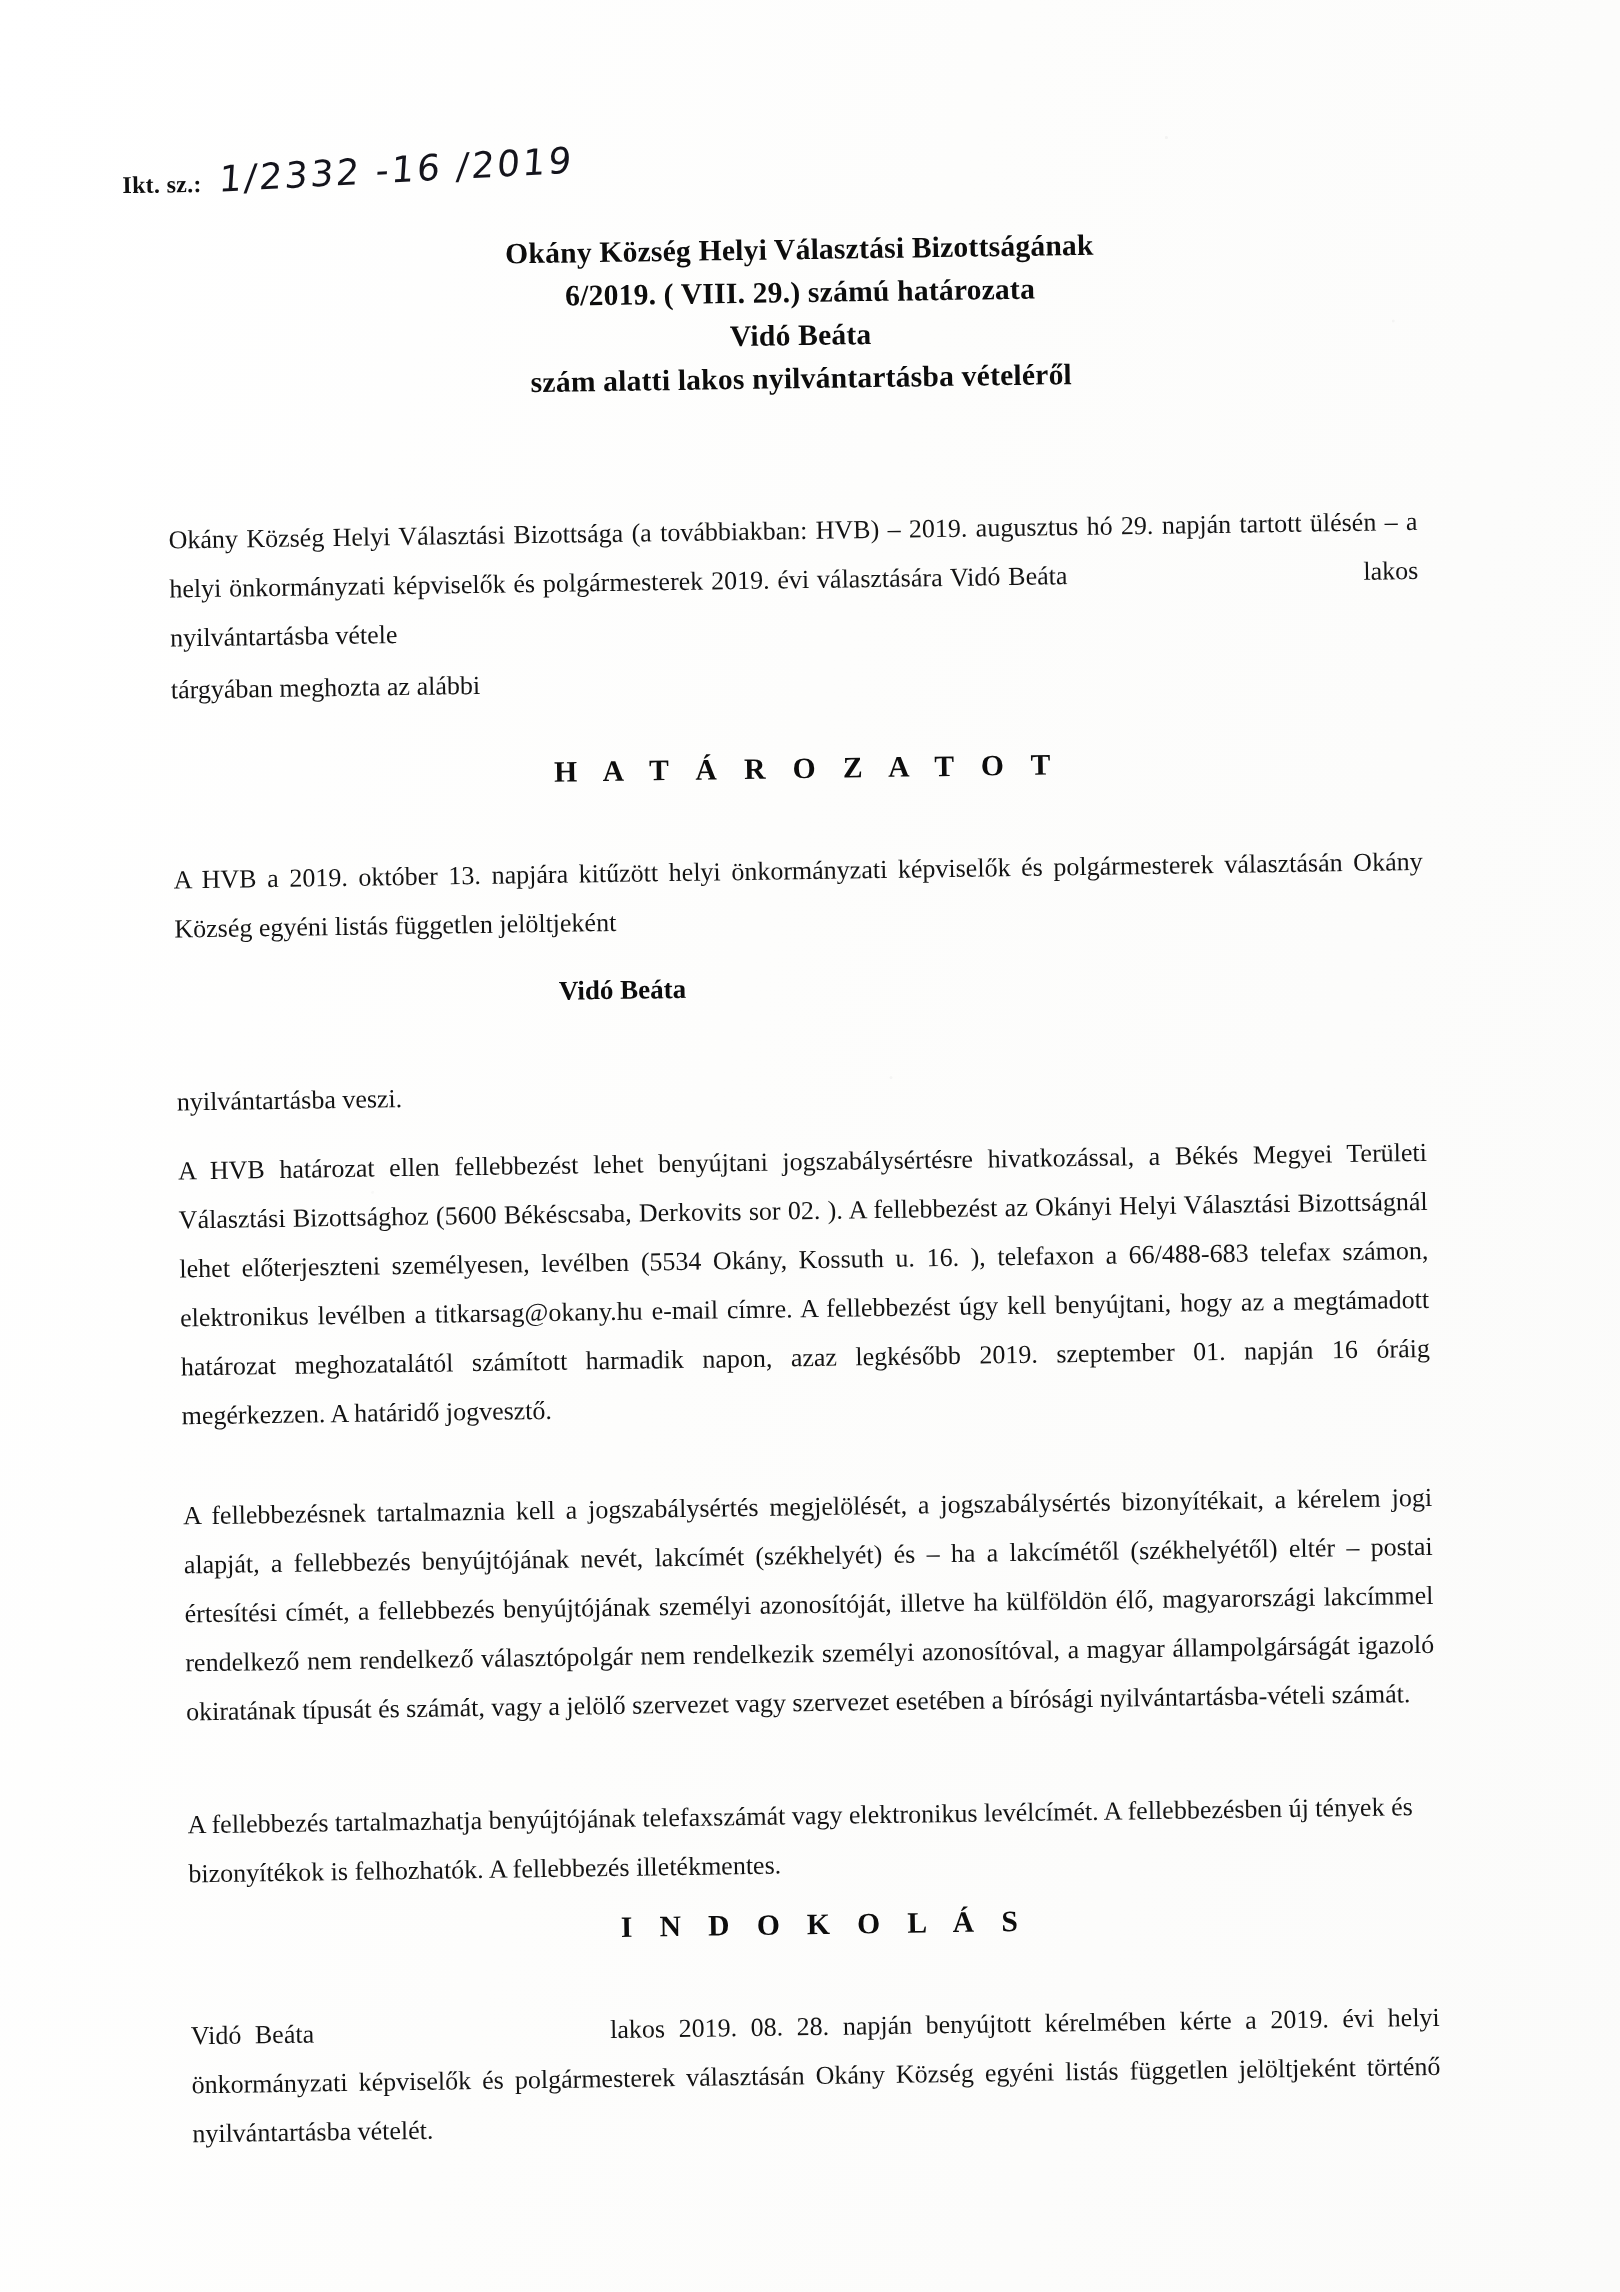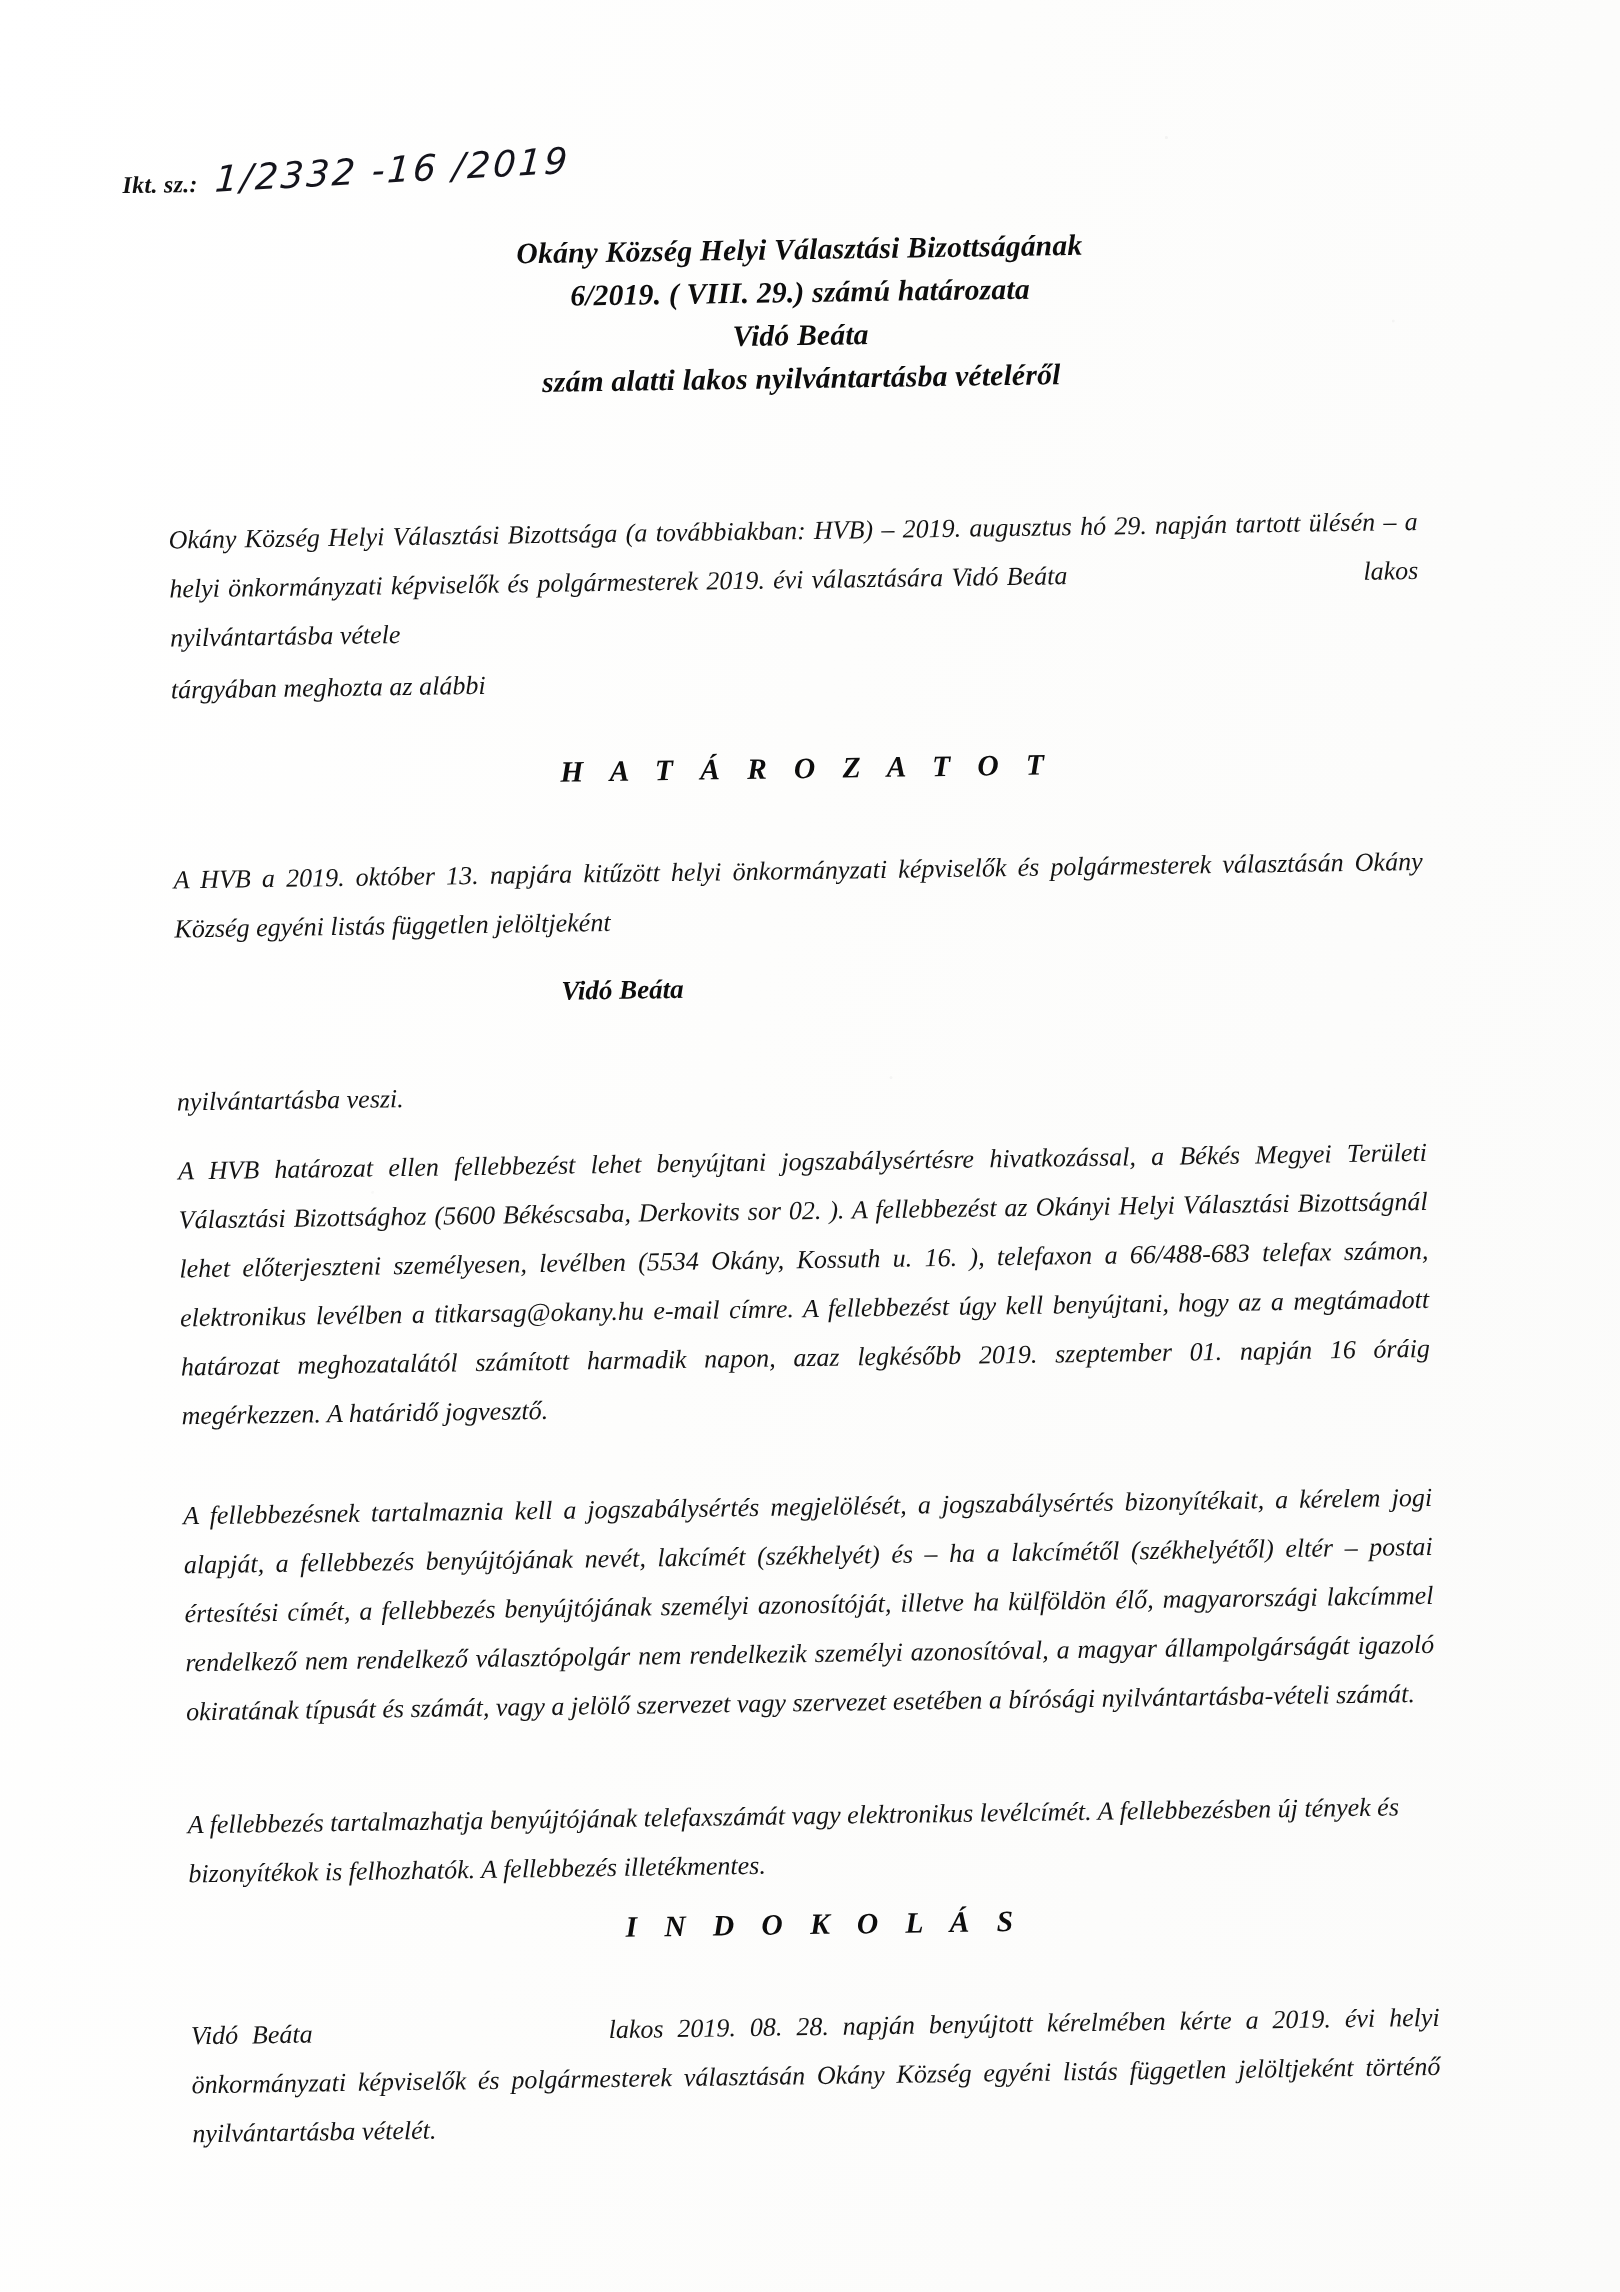--- a/index.html
+++ b/index.html
@@ -12,21 +12,20 @@
     font-family: "Liberation Serif", "DejaVu Serif", serif;
     color: #111111;
   }
 
   .page {
     position: relative;
     width: 1620px;
     height: 2293px;
     background: #fefefe;
     overflow: hidden;
-    font-style: italic;
   }
 
   
   .paper-tone {
     position: absolute;
     inset: 0;
     background:
       radial-gradient(circle at 72% 6%, rgba(0,0,0,0.035) 0 1.3px, transparent 1.8px),
       radial-gradient(circle at 86% 14%, rgba(0,0,0,0.03) 0 1.1px, transparent 1.8px),
       radial-gradient(circle at 23% 52%, rgba(0,0,0,0.025) 0 1.1px, transparent 1.8px),

